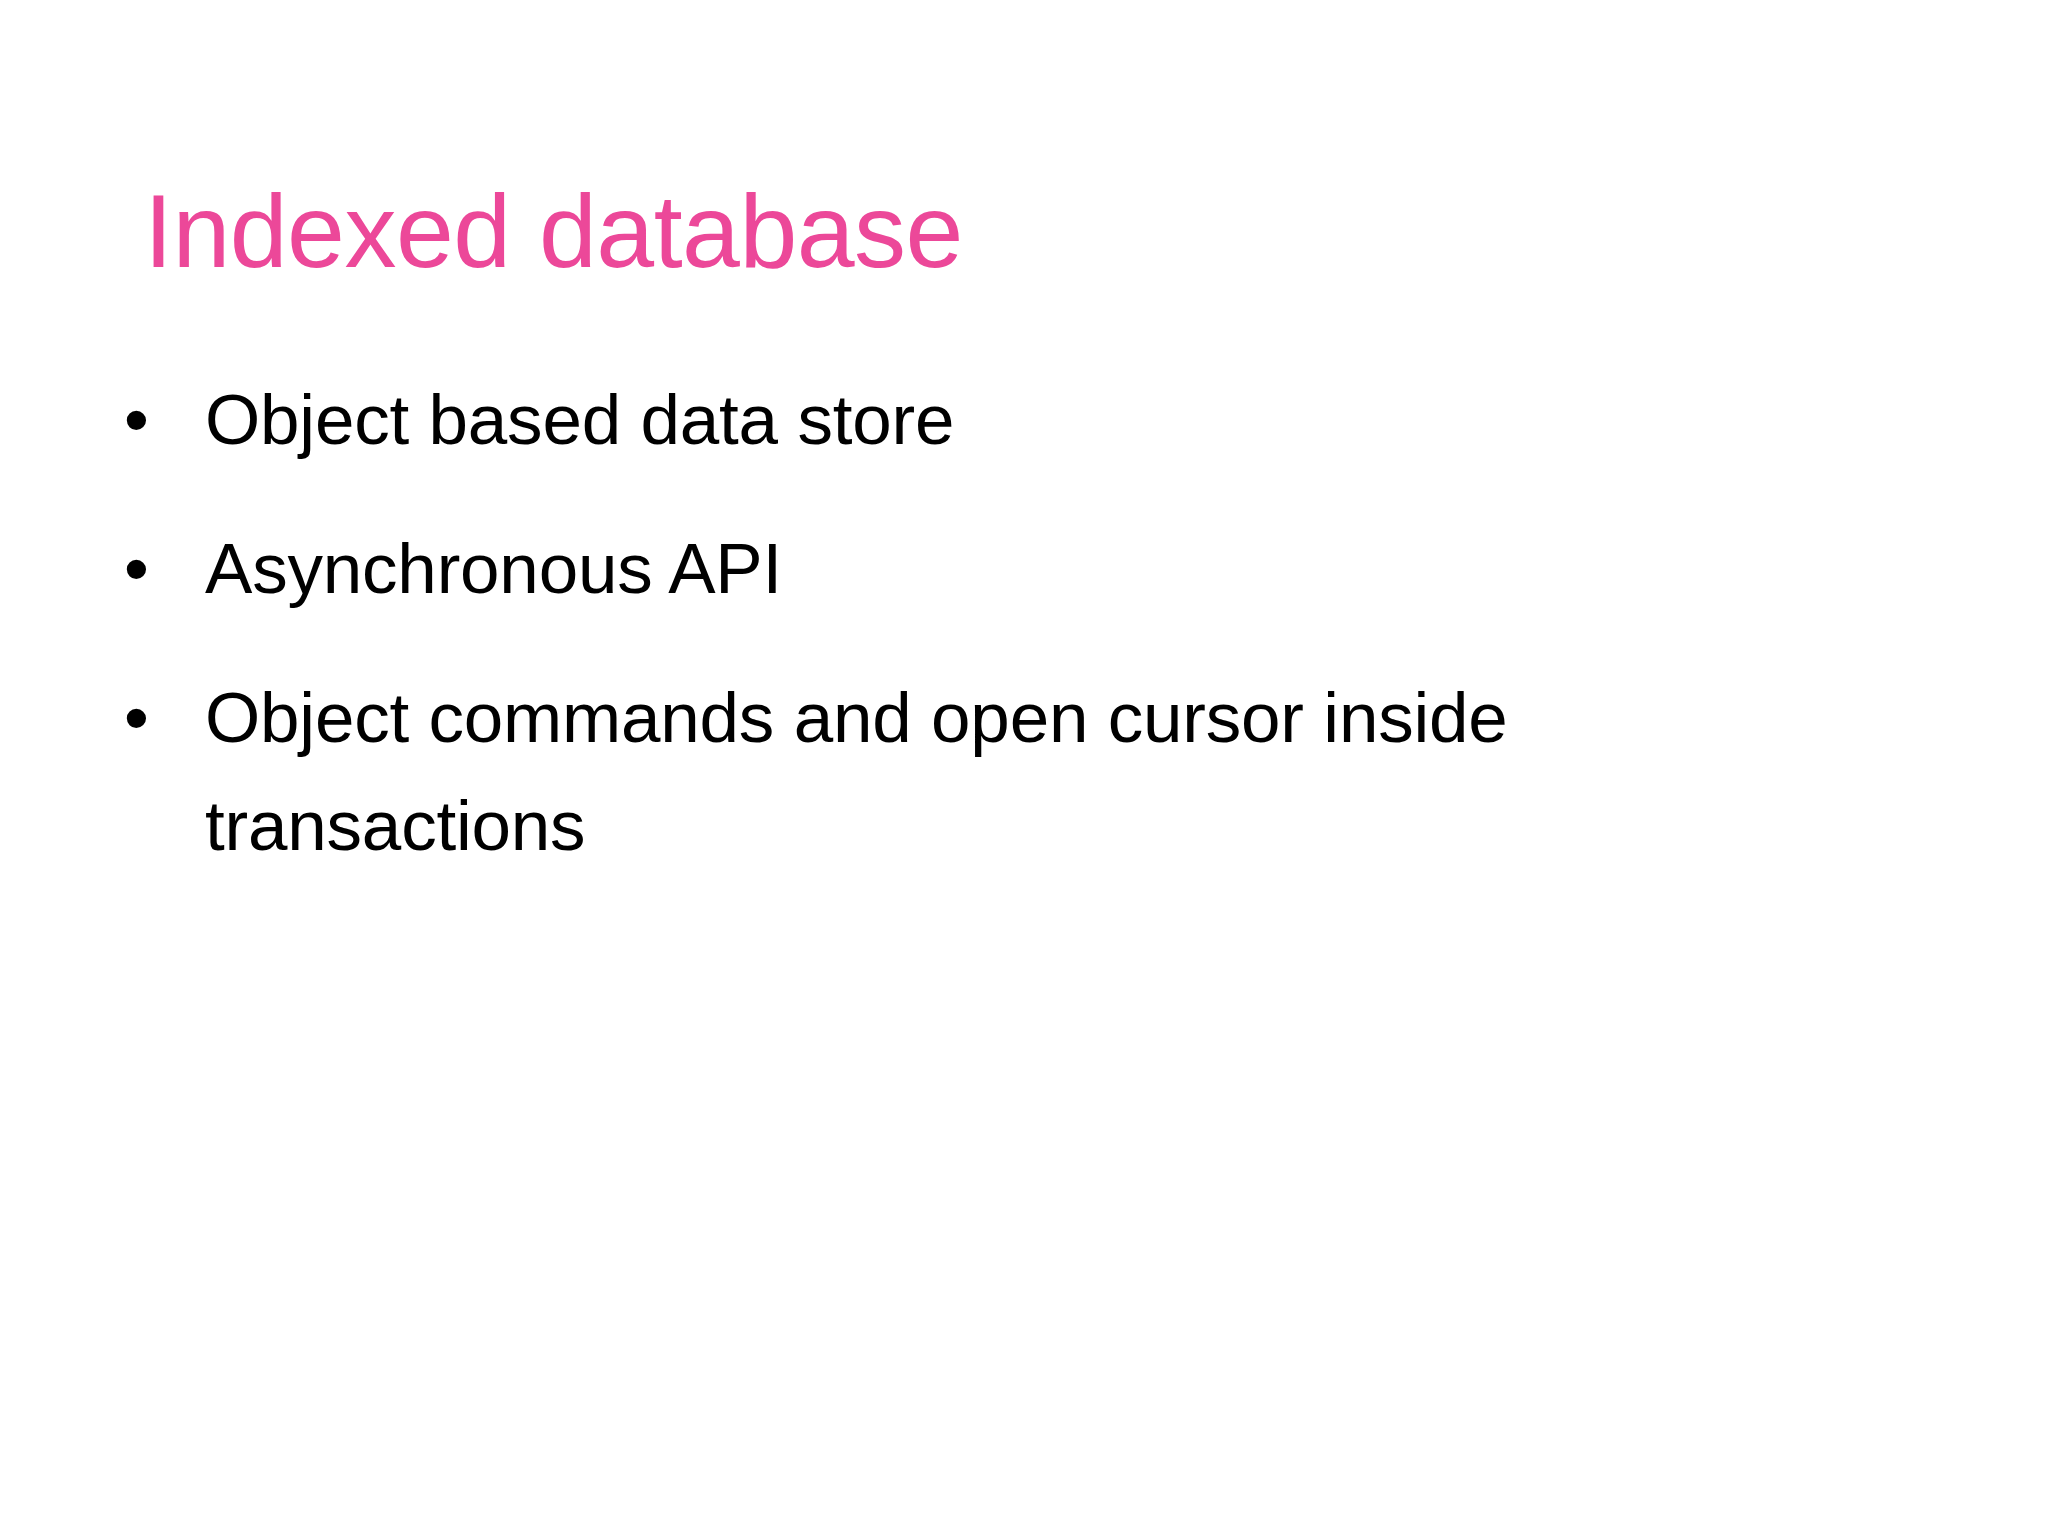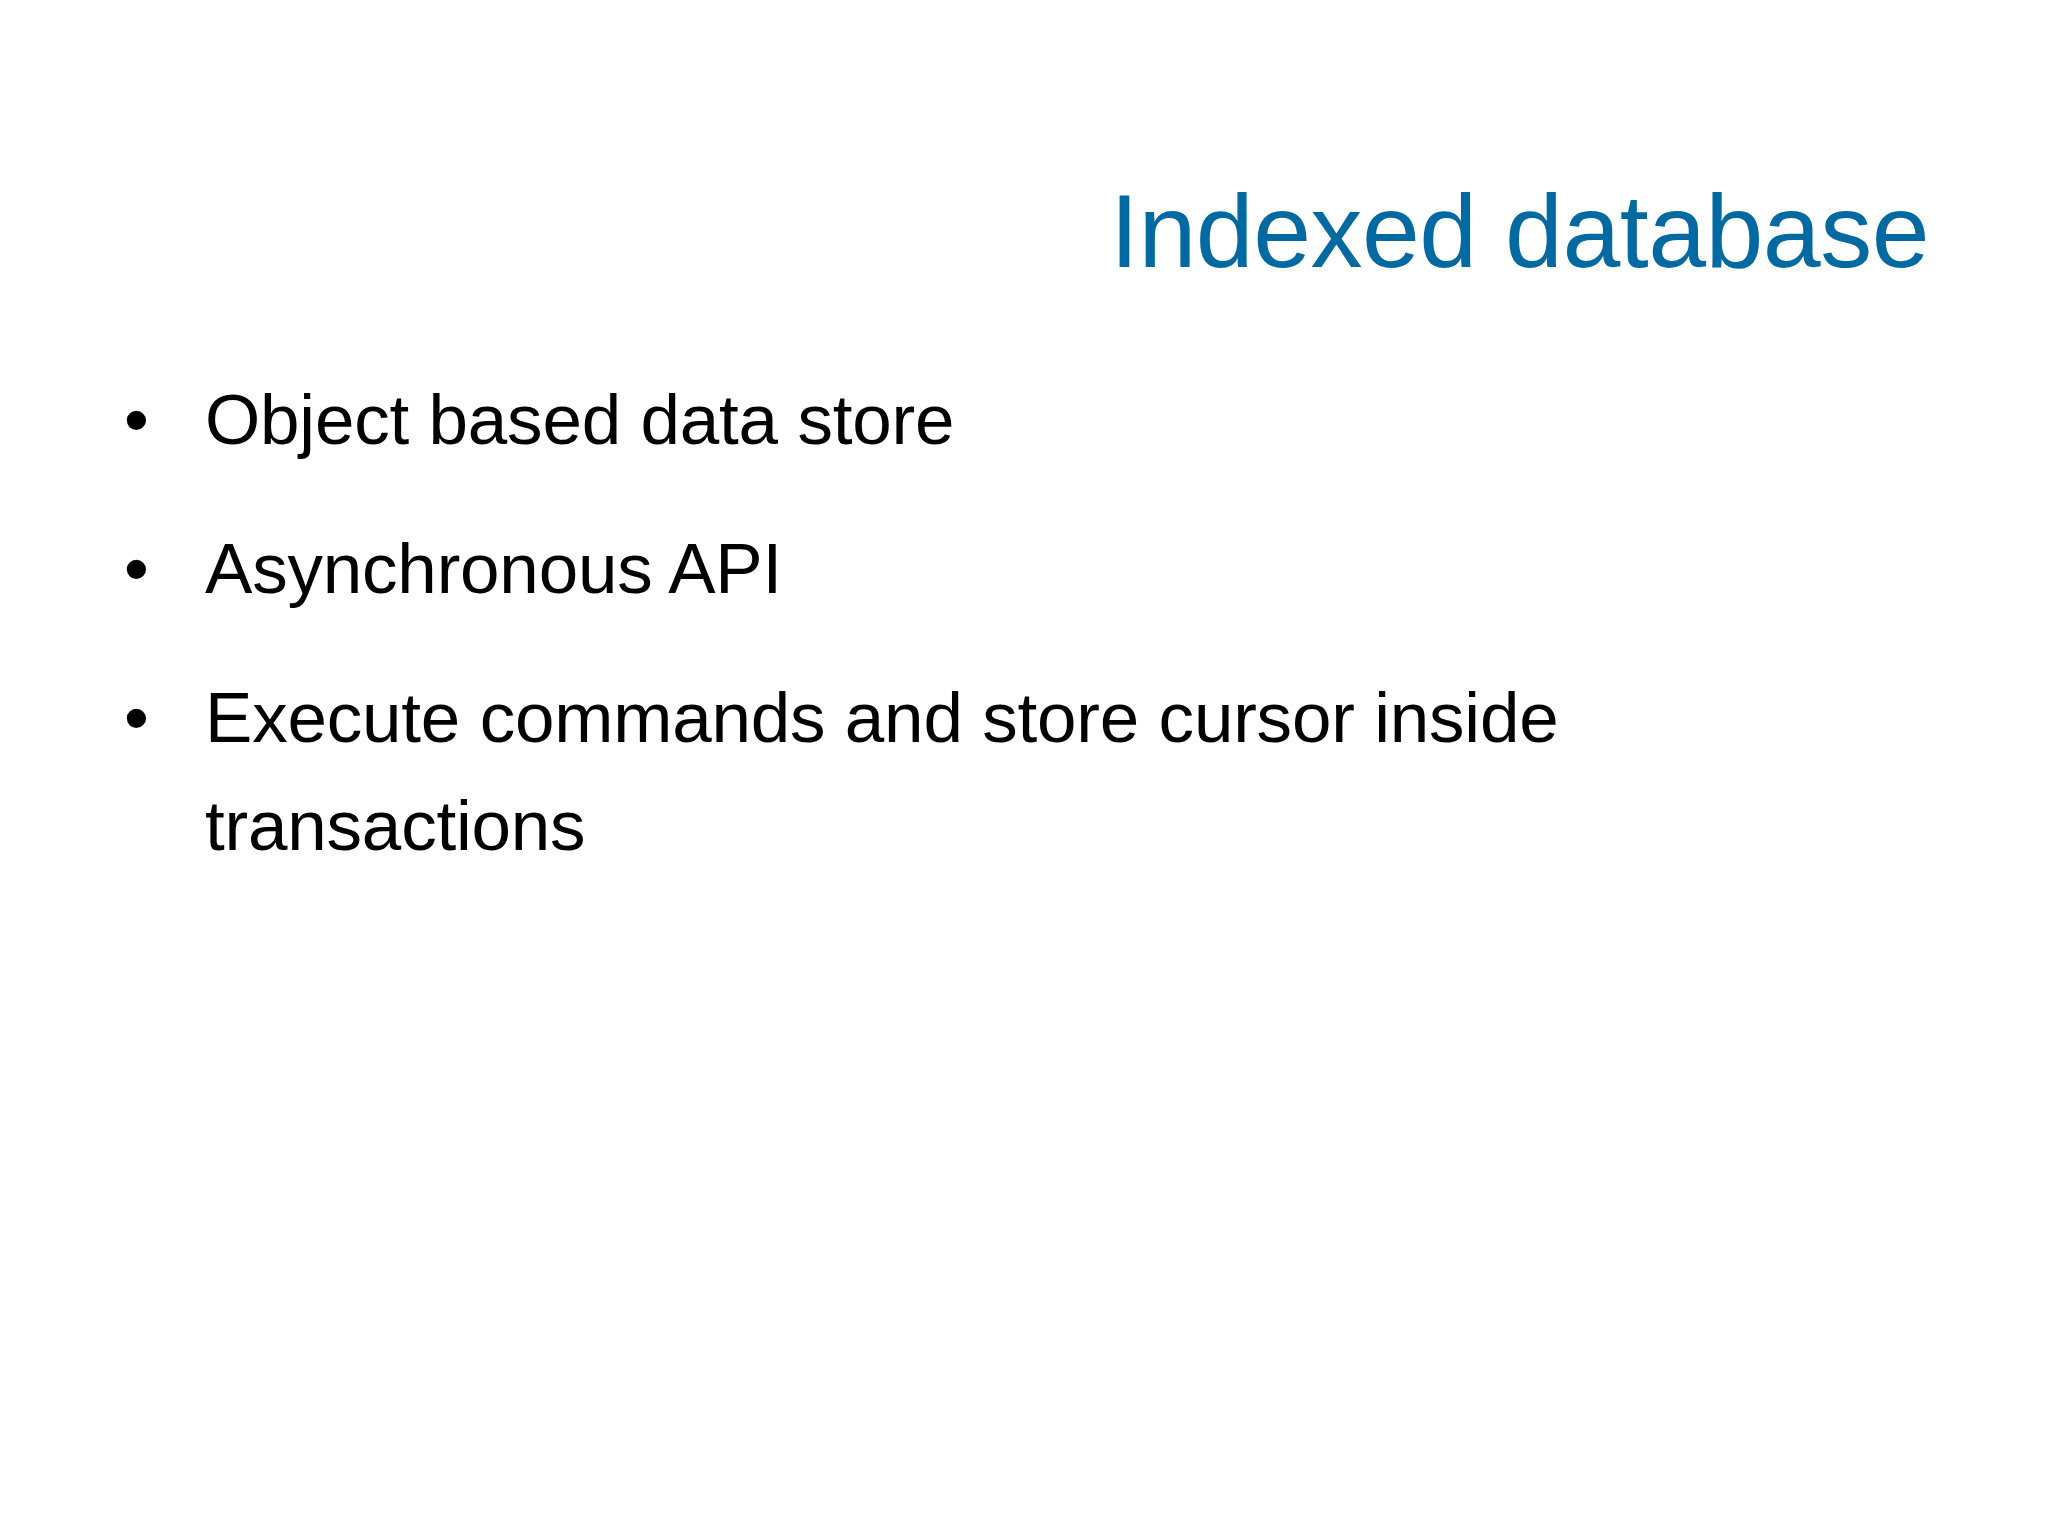--- a/index.html
+++ b/index.html
@@ -19,29 +19,29 @@
   .slide {
     position: relative;
     width: 2048px;
     height: 1536px;
     background: #ffffff;
     box-sizing: border-box;
   }
 
   .slide-title {
     position: absolute;
-    left: 137px;
+    left: 144px;
     top: 100px;
     width: 1792px;
-    text-align: right;
+    text-align: left;
     font-size: 104px;
     line-height: 1.18;
     font-weight: 400;
     letter-spacing: -0.5px;
-    color: #0369a1;
+    color: #ec4899;
     white-space: nowrap;
   }
 
   .body-block {
     position: absolute;
     left: 96px;
     top: 366px;
     width: 1760px;
   }
 
@@ -96,19 +96,19 @@
         <span class="bullet-text">Object based data store</span>
       </li>
 
       <li class="bullet-item">
         <span class="bullet-marker">•</span>
         <span class="bullet-text">Asynchronous API</span>
       </li>
 
       <li class="bullet-item">
         <span class="bullet-marker">•</span>
-        <span class="bullet-text">Execute commands and store cursor inside transactions</span>
+        <span class="bullet-text">Object commands and open cursor inside transactions</span>
       </li>
 
     </ul>
   </div>
 
 </div>
 
 </body></html>

